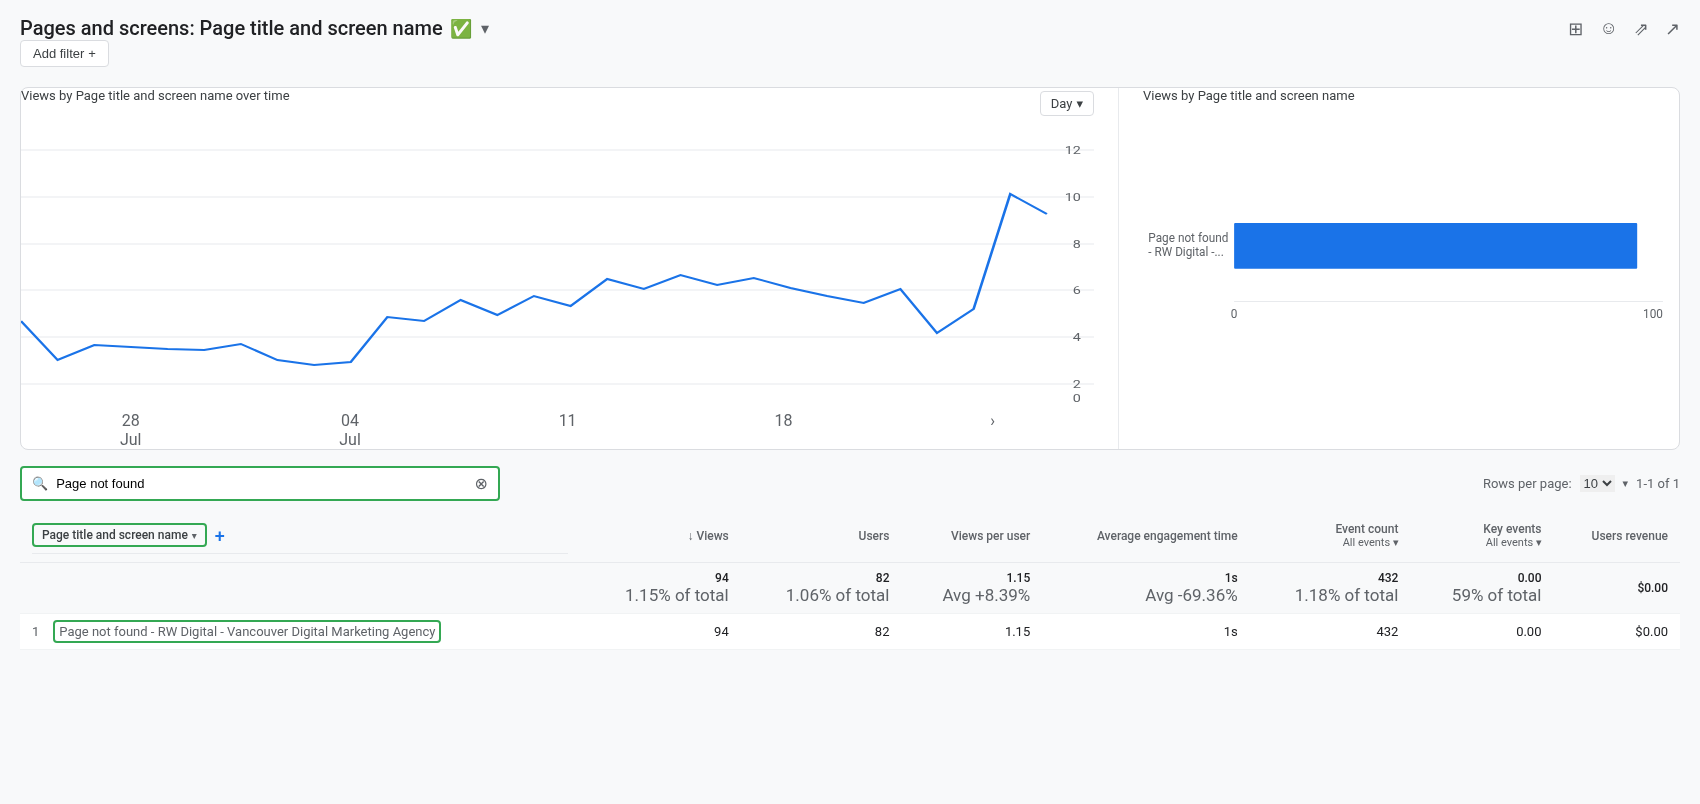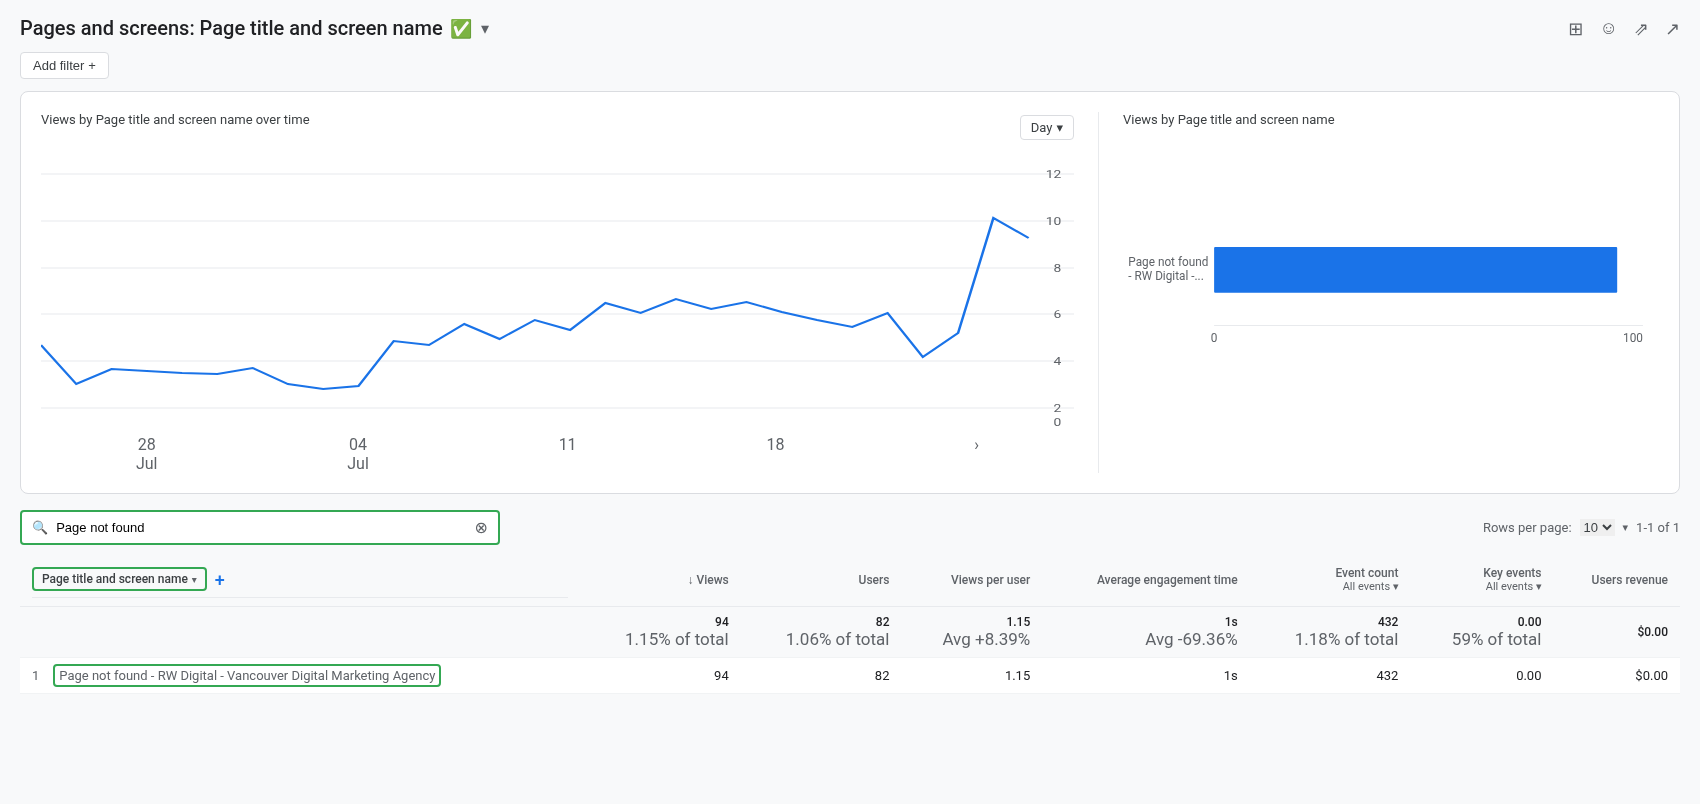--- a/index.html
+++ b/index.html
@@ -10,21 +10,20 @@
       font-size: 13px;
     }
     .page-wrapper {
       padding: 16px 20px;
       min-width: 1700px;
     }
     .top-bar {
       display: flex;
       align-items: center;
       justify-content: space-between;
-      margin-bottom: 12px;
     }
     .top-bar-left {
       display: flex;
       align-items: center;
       gap: 8px;
     }
     .page-title {
       font-size: 20px;
       font-weight: 500;
       color: #202124;
@@ -52,27 +51,26 @@
       display: inline-flex;
       align-items: center;
       gap: 4px;
       border: 1px solid #dadce0;
       border-radius: 4px;
       padding: 5px 12px;
       font-size: 13px;
       color: #3c4043;
       background: white;
       cursor: pointer;
-      margin-bottom: 12px;
+      margin-bottom: 20px;
     }
     .card {
       background: white;
       border: 1px solid #dadce0;
       border-radius: 8px;
-      padding: 20px;
     }
     .charts-row {
       display: flex;
       gap: 0;
     }
     .chart-left {
       flex: 1;
       border-right: 1px solid #e8eaed;
       padding-right: 24px;
     }

